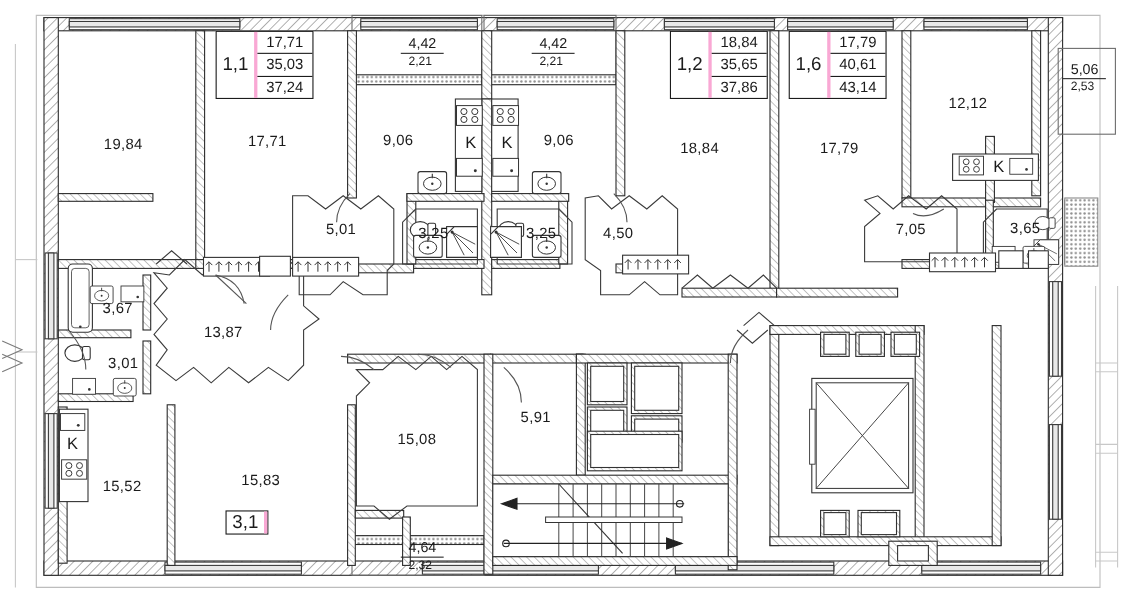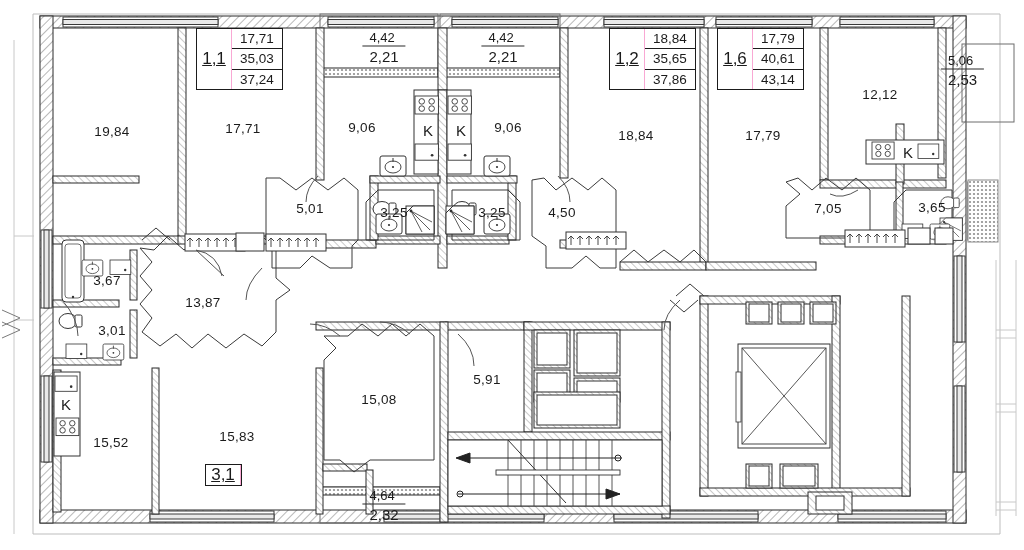--- a/index.html
+++ b/index.html
@@ -4,24 +4,24 @@
 <style>
   html,body{margin:0;padding:0;background:#ffffff;}
   body{font-family:"Liberation Sans",sans-serif;}
   #plan{position:relative;width:1024px;height:550px;background:#fff;overflow:hidden;}
   #plan svg{position:absolute;left:0;top:0;}
   .lbl{position:absolute;font-family:"Liberation Sans",sans-serif;color:#1b1b1b;
        white-space:nowrap;transform:translate(-50%,-50%);letter-spacing:.3px;}
   .area{font-size:13.5px;}
   .frac{position:absolute;transform:translate(-50%,-50%);color:#1b1b1b;}
   .frac .num{font-size:13px;padding:0 7px 1px 7px;border-bottom:1px solid #2a2a2a;}
-  .frac .den{font-size:15px;padding:1px 7px 0 7px;}
+  .frac .den{font-size:11px;padding:1px 7px 0 7px;}
   .aptbox{position:absolute;display:flex;border:1px solid #1b1b1b;background:#fff;}
   .aptbox .code{display:flex;align-items:center;justify-content:center;
-      font-size:17px;width:34px;border-right:1px solid #f9a8d4;color:#1b1b1b;text-decoration:underline;}
+      font-size:17px;width:34px;border-right:3px solid #f9a8d4;color:#1b1b1b;}
   .aptbox .vals{display:flex;flex-direction:column;}
   .aptbox .vals span{font-size:13.5px;padding:1px 8px;border-bottom:1px solid #1b1b1b;
       text-align:center;color:#1b1b1b;line-height:1.28;}
   .aptbox .vals span:last-child{border-bottom:none;text-align:center;}
   .kmark{position:absolute;font-size:15px;transform:translate(-50%,-50%);color:#1b1b1b;}
 </style>
 </head>
 <body>
 
 <div id="plan">
@@ -477,21 +477,21 @@
 
 <div>
   <div class="frac" style="left:384px;top:47px;">
     <div class="num">4,42</div>
     <div class="den">2,21</div>
   </div>
   <div class="frac" style="left:503px;top:47px;">
     <div class="num">4,42</div>
     <div class="den">2,21</div>
   </div>
-  <div class="frac" style="left:941px;top:70px;padding-left:43px;">
+  <div class="frac" style="left:986px;top:70px;">
     <div class="num">5,06</div>
     <div class="den">2,53</div>
   </div>
   <div class="frac" style="left:384px;top:505px;">
     <div class="num">4,64</div>
     <div class="den">2,32</div>
   </div>
 </div>
 
 <div>

